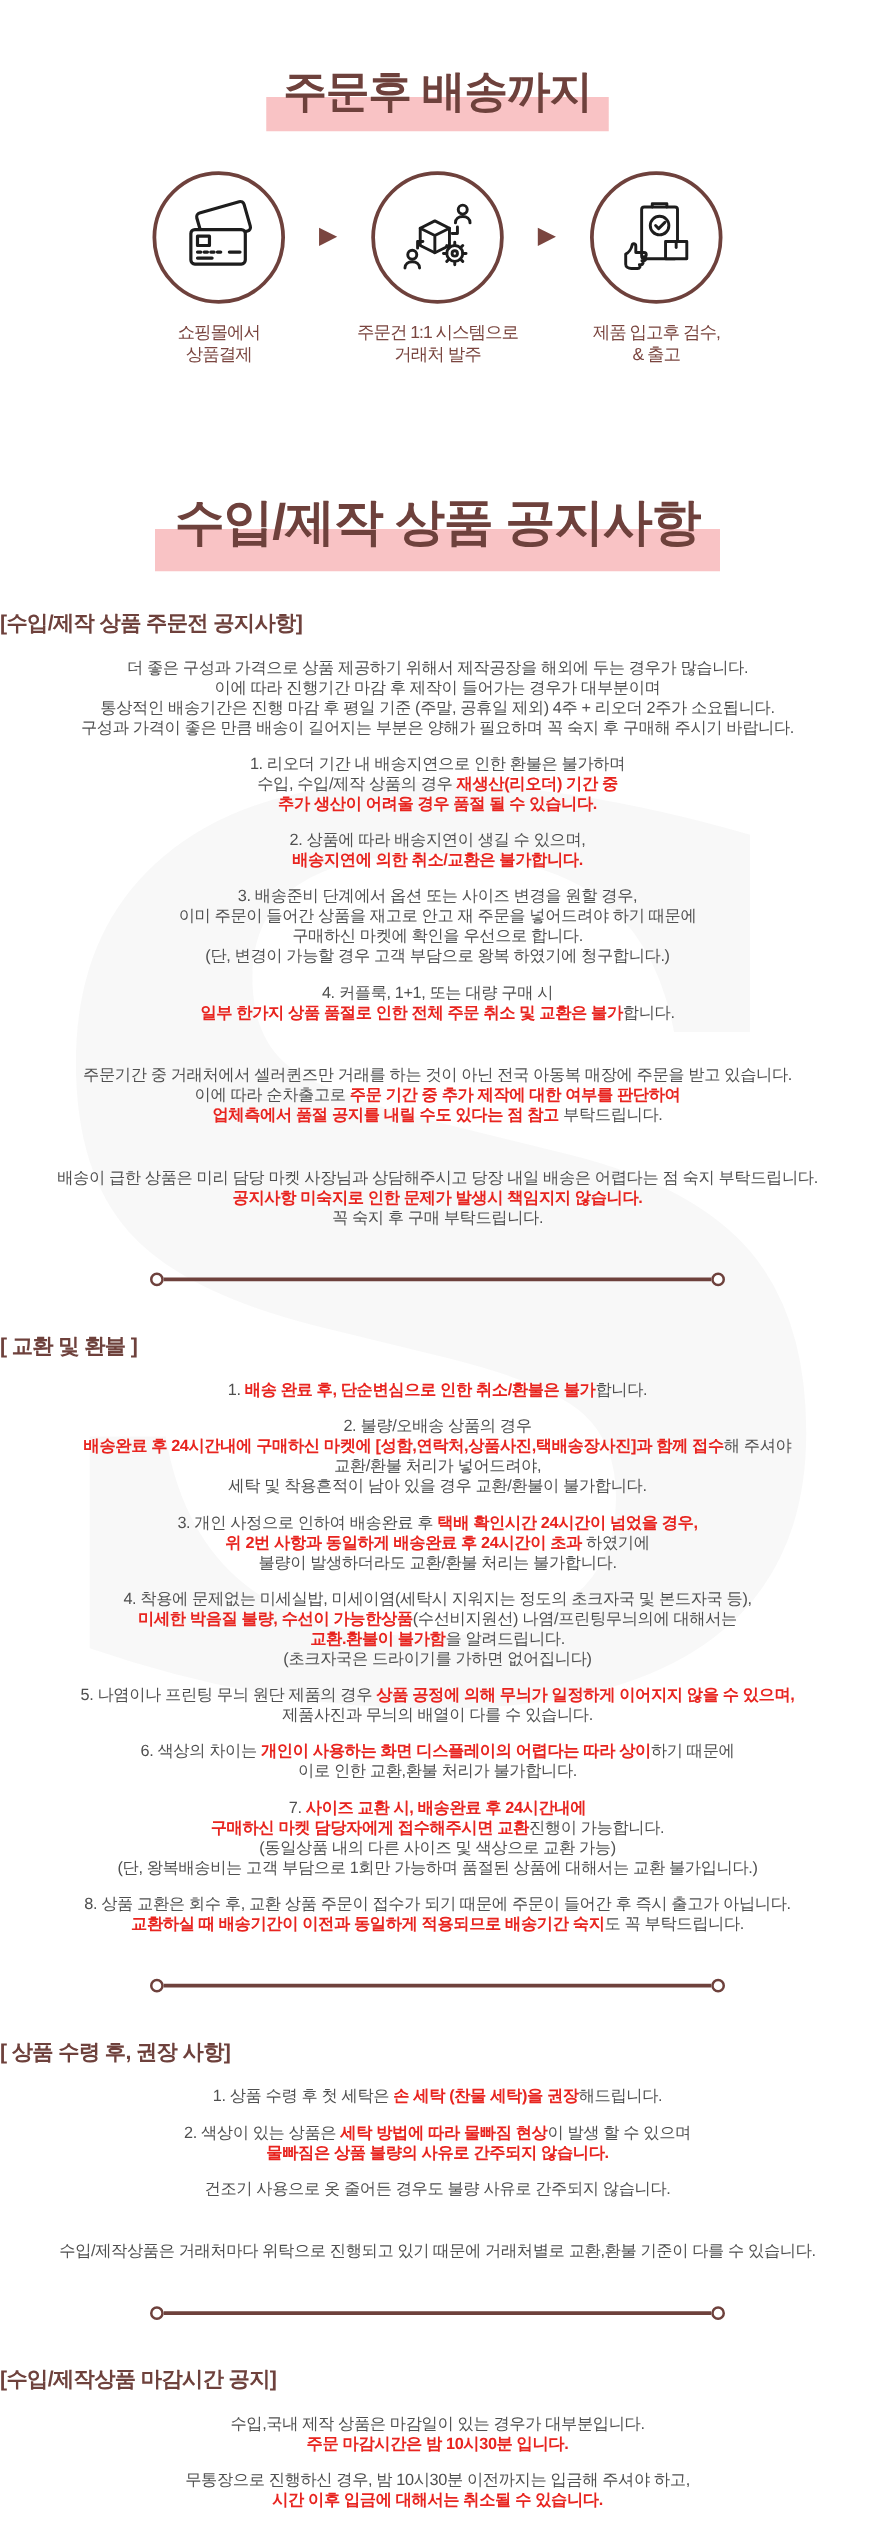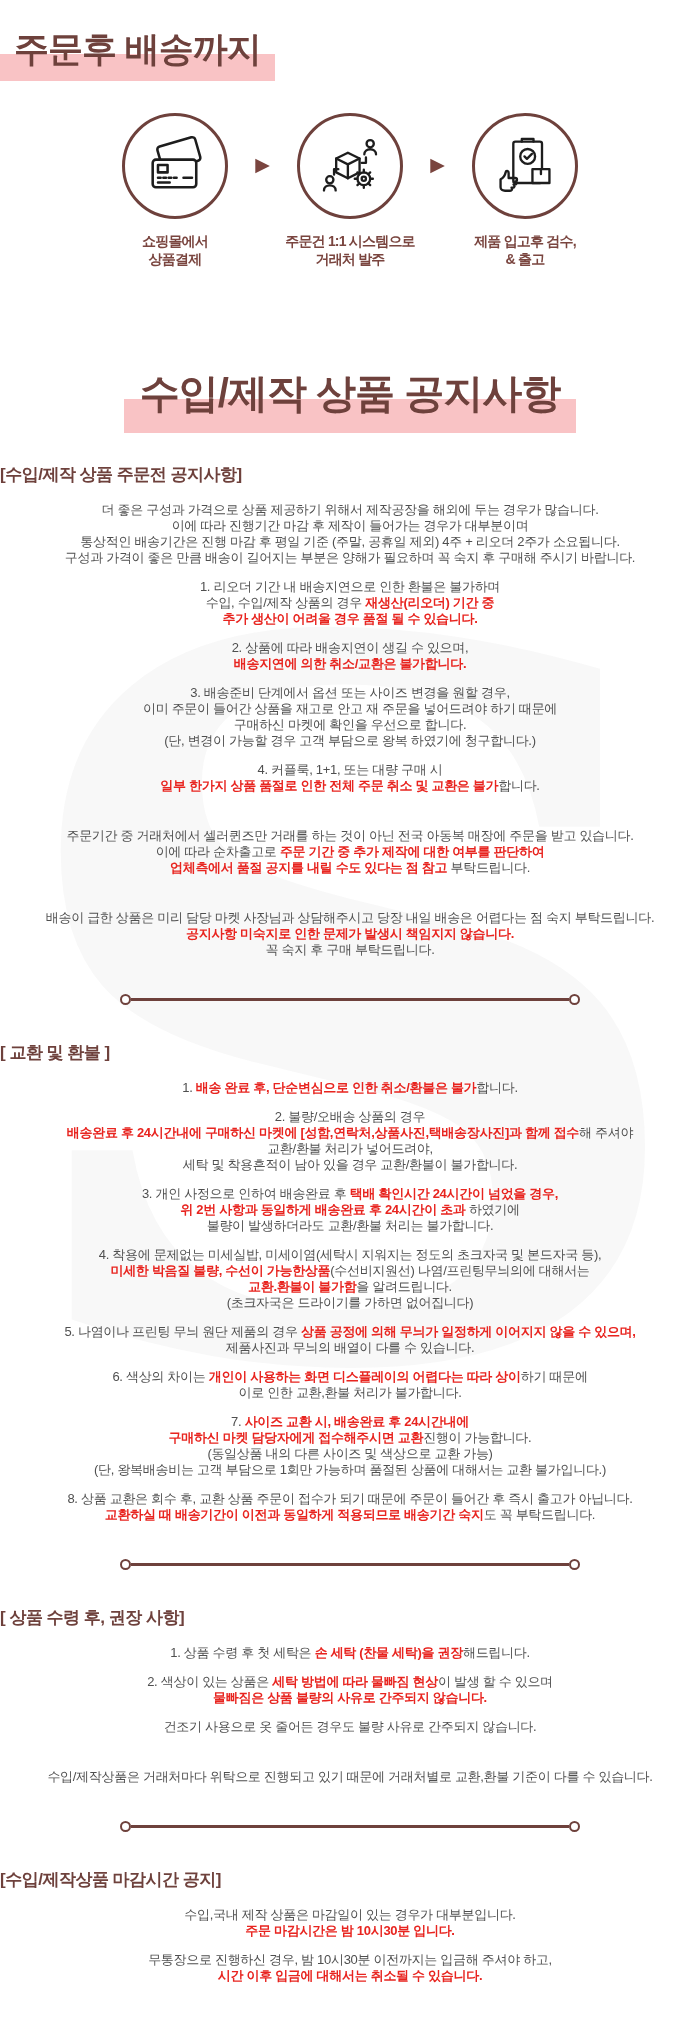--- a/index.html
+++ b/index.html
@@ -3,34 +3,34 @@
 <meta charset="utf-8">
 <style>
   html,body{margin:0;padding:0;background:#ffffff;}
   body{font-family:"Liberation Sans","DejaVu Sans",sans-serif;color:#4f4f4f;}
   .page{position:relative;width:700px;min-height:2030px;margin:0 auto;background:#fff;overflow:hidden;}
   .content{position:relative;z-index:1;}
   .watermark{position:absolute;z-index:0;top:520px;left:50%;transform:translateX(-50%);
     font-size:980px;line-height:1;color:rgba(60,60,60,0.035);font-weight:700;
     font-family:"DejaVu Serif",serif;pointer-events:none;user-select:none;}
   
-  .title1{margin:0;padding-top:26px;}
+  .title1{margin:0;padding-top:50px;text-align:center;}
   .title2{margin:98px 0 6px;text-align:center;}
   .hl{display:inline-block;color:#6e413c;font-weight:800;letter-spacing:-1px;
       background-image:linear-gradient(180deg,rgba(0,0,0,0) 50%,#f9c3c5 50%);}
   .title1 .hl{font-size:35px;padding:0 14px 8px;}
   .title2 .hl{font-size:40px;padding:0 16px 12px;}
   
   .steps{display:flex;justify-content:center;align-items:flex-start;margin-top:32px;}
   .step{width:150px;display:flex;flex-direction:column;align-items:center;}
   .step-circle{width:100px;height:100px;border:3px solid #6e413c;border-radius:50%;
     display:flex;align-items:center;justify-content:center;background:#fff;}
   .step-circle svg{width:68px;height:68px;}
   .step-label{margin-top:13px;text-align:center;white-space:pre-line;color:#7a453f;
-    font-weight:700;font-size:14px;line-height:18px;letter-spacing:-0.8px;}
+    font-weight:400;font-size:14px;line-height:18px;letter-spacing:-0.8px;}
   .arrow{width:25px;text-align:center;color:#7a453f;font-size:19px;margin-top:42px;line-height:1;}
   
   .notice{width:700px;}
   .brown-heading{margin:30px 0 16px;text-align:left;color:#6e413c;font-weight:800;
     font-size:17px;letter-spacing:-0.5px;}
   .para{margin:13px auto;text-align:center;font-size:13px;line-height:16px;letter-spacing:-0.3px;}
   .gap-md{margin-top:4px;text-align:center;}
   .gap-lg{margin-top:34px;}
   .nline{min-height:16px;}
   .seg-n{color:#4f4f4f;}

